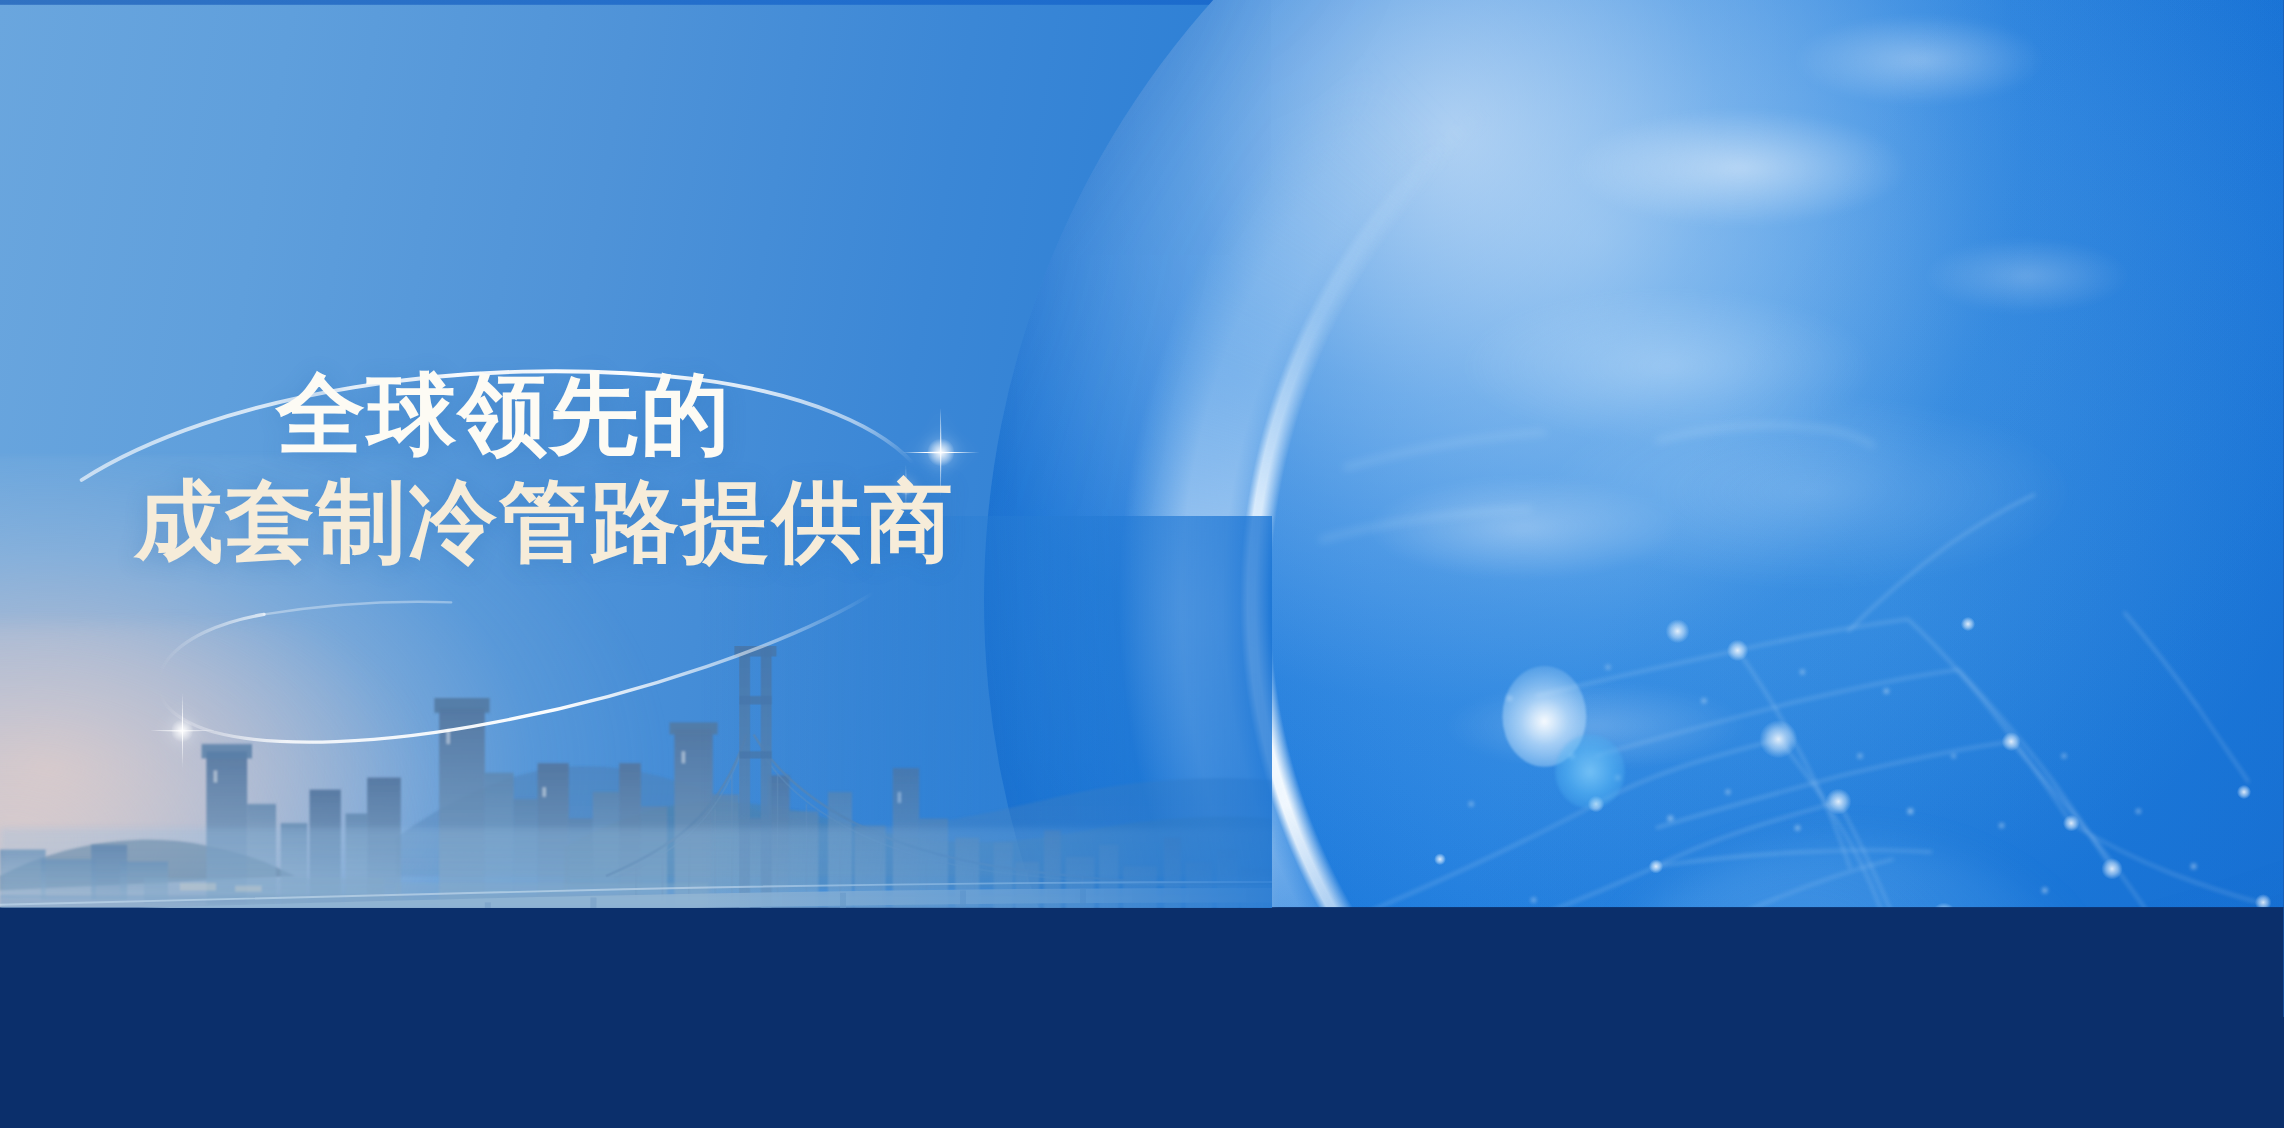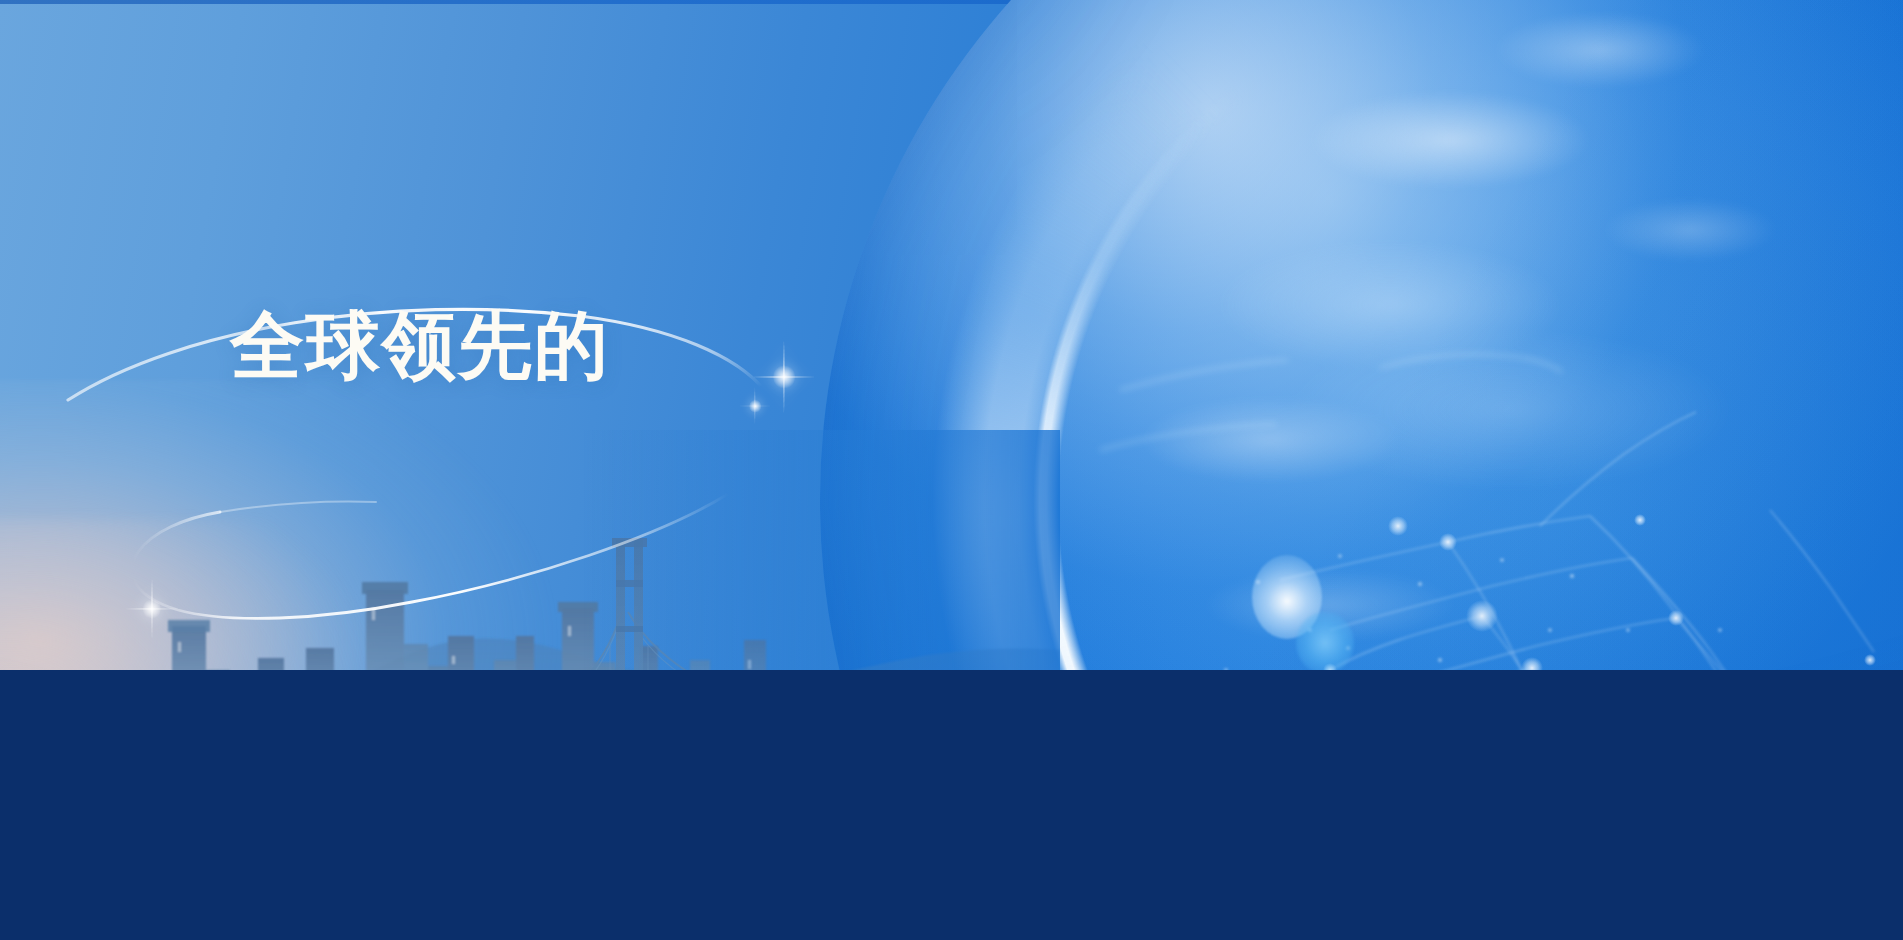--- a/index.html
+++ b/index.html
@@ -1,20 +1,20 @@
 <!DOCTYPE html>
 <html><head>
 <meta charset="utf-8">
 <style>
   html,body{margin:0;padding:0;background:#0b2f6b;}
   body{font-family:"Liberation Sans","DejaVu Sans",sans-serif;}
 
   .banner{
     position:relative;
-    width:1903px;height:670px;
+    width:1903px;height:756px;
     overflow:hidden;
     background:#2f7ad4;
   }
 
   
   .sky{
     position:absolute;inset:0;
     background:
       linear-gradient(100deg,
         #6aa6de 0%,
@@ -543,16 +543,17 @@
     <i class="v"></i>
       <i class="h"></i>
   </div>
   <div class="spark spark-3">
     <i class="v"></i>
       <i class="h"></i>
   </div>
 
   <div class="headline">
     <div class="hl-line hl-1">全球领先的</div>
+    <div class="hl-line hl-2">成套制冷管路提供商</div>
   </div>
 
   <div class="vignette"></div>
 </div>
 
 </body></html>

